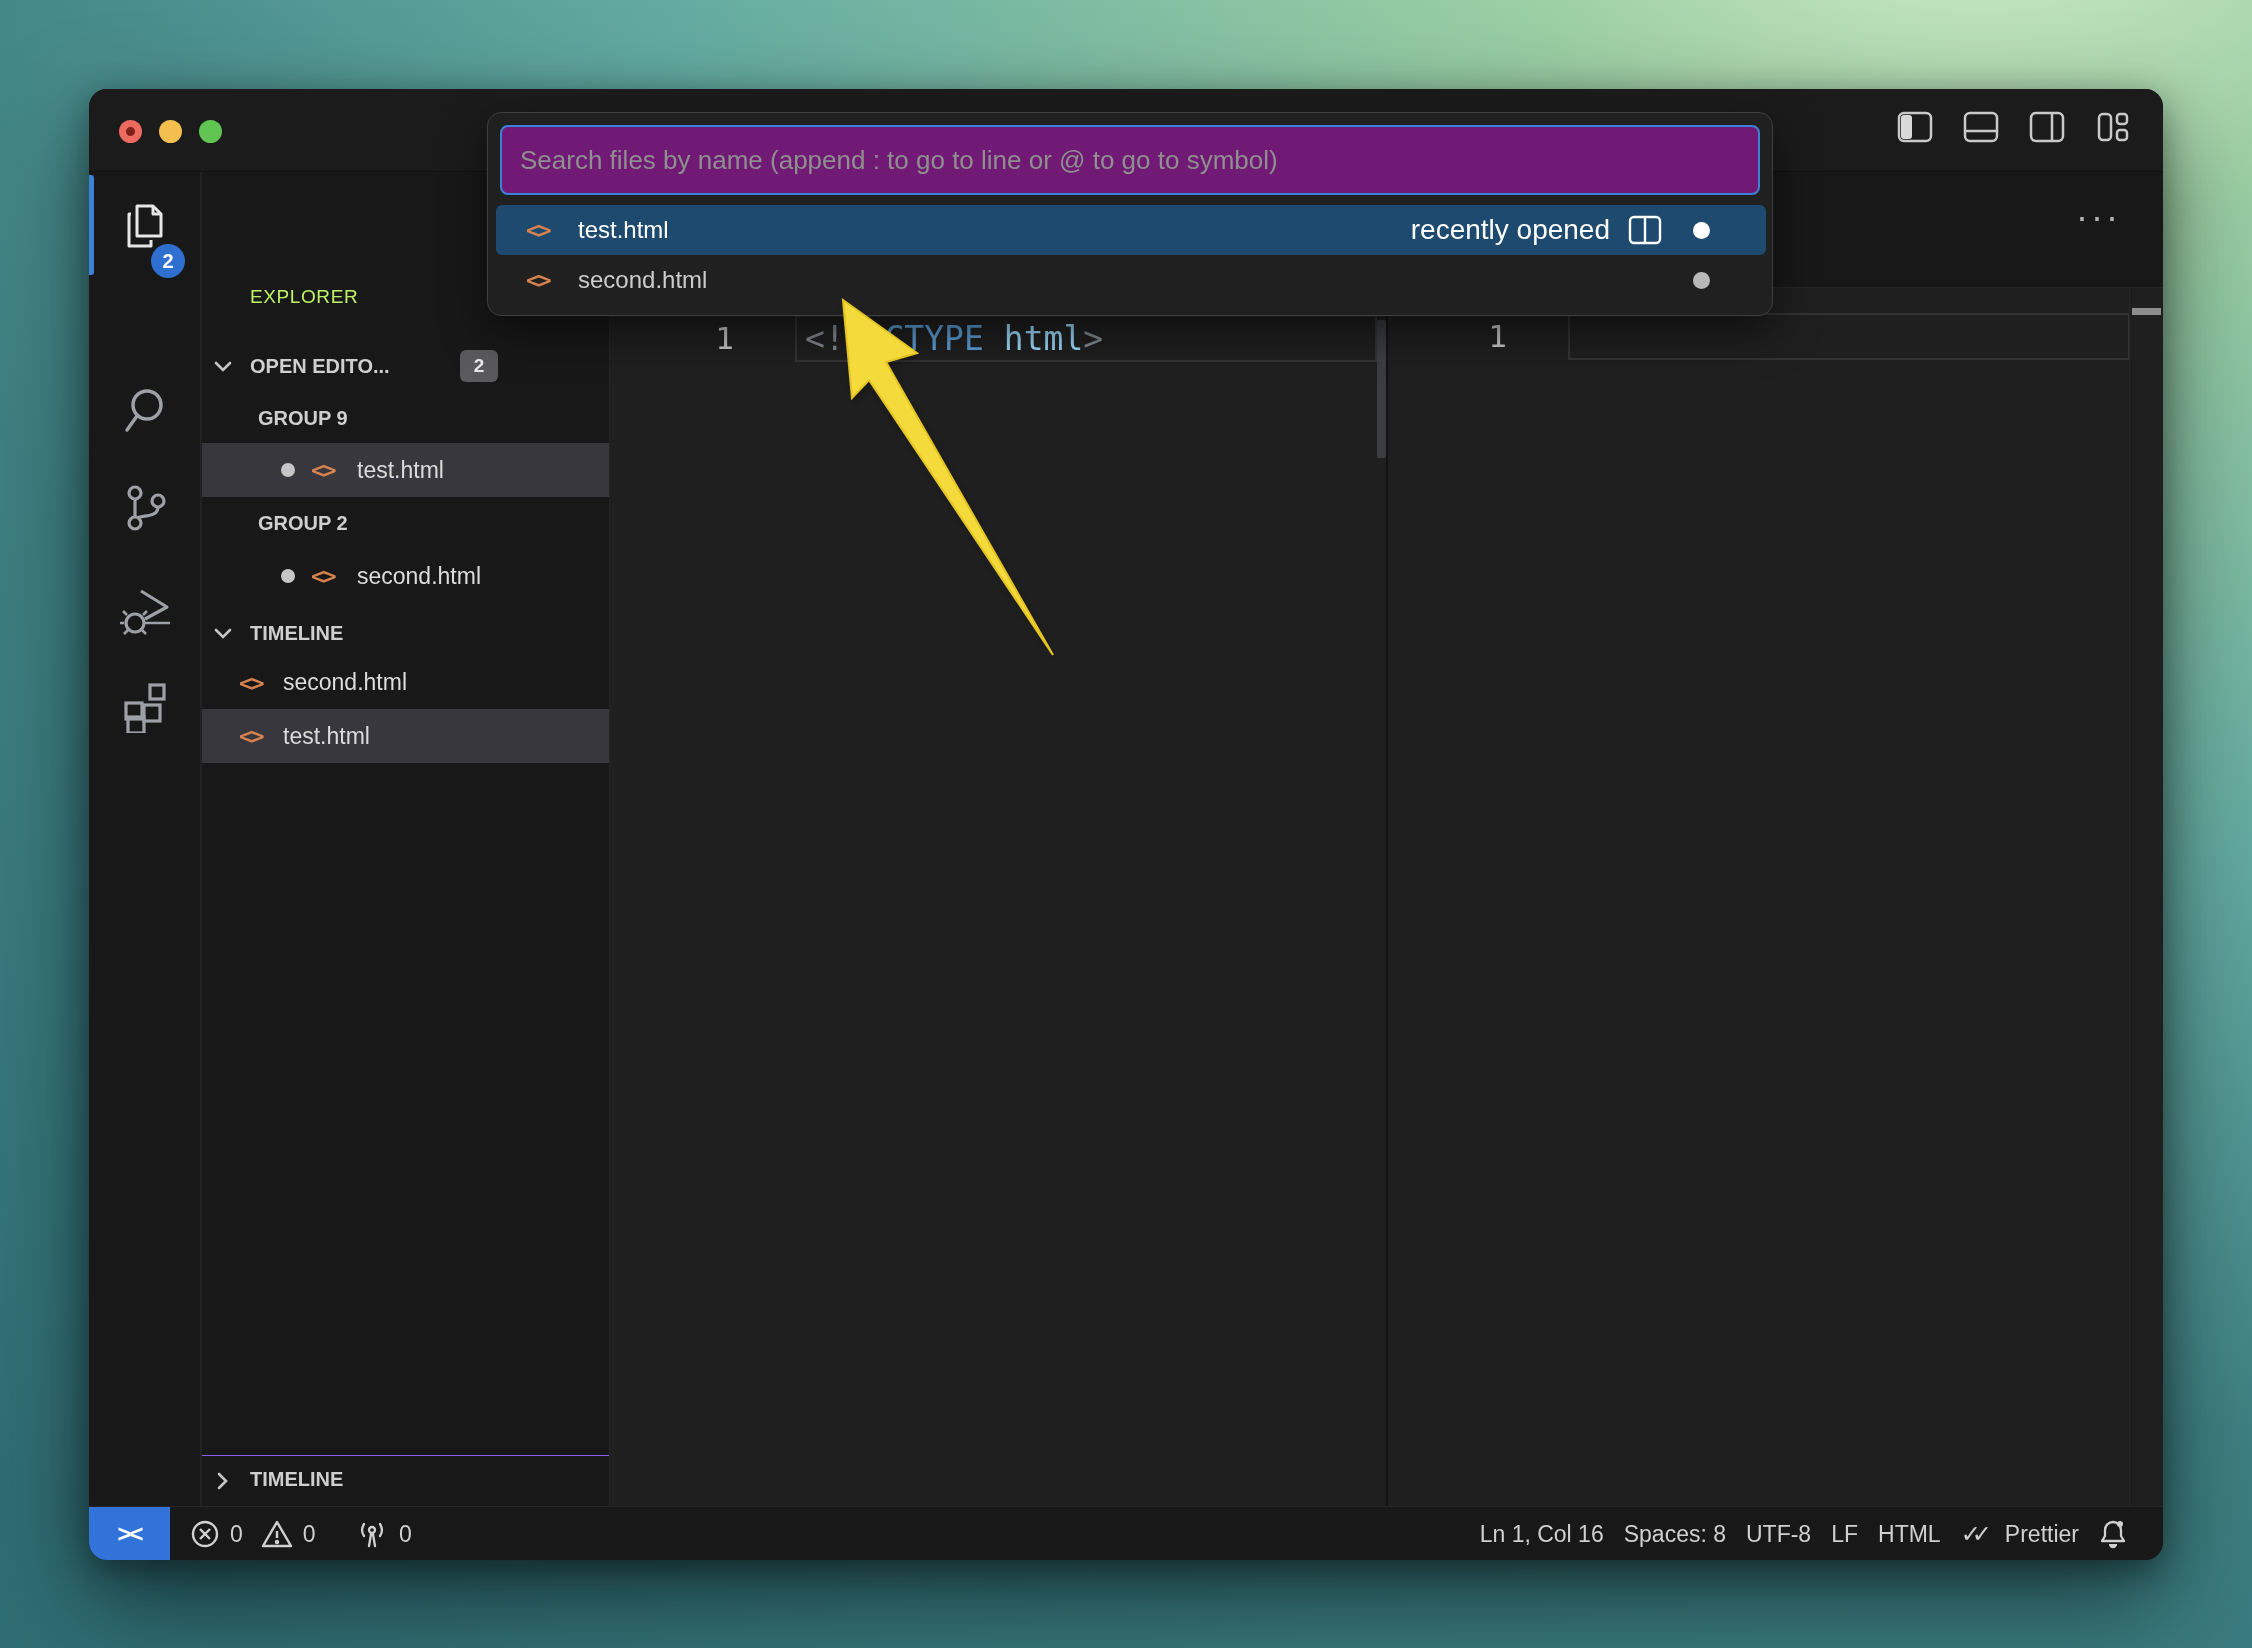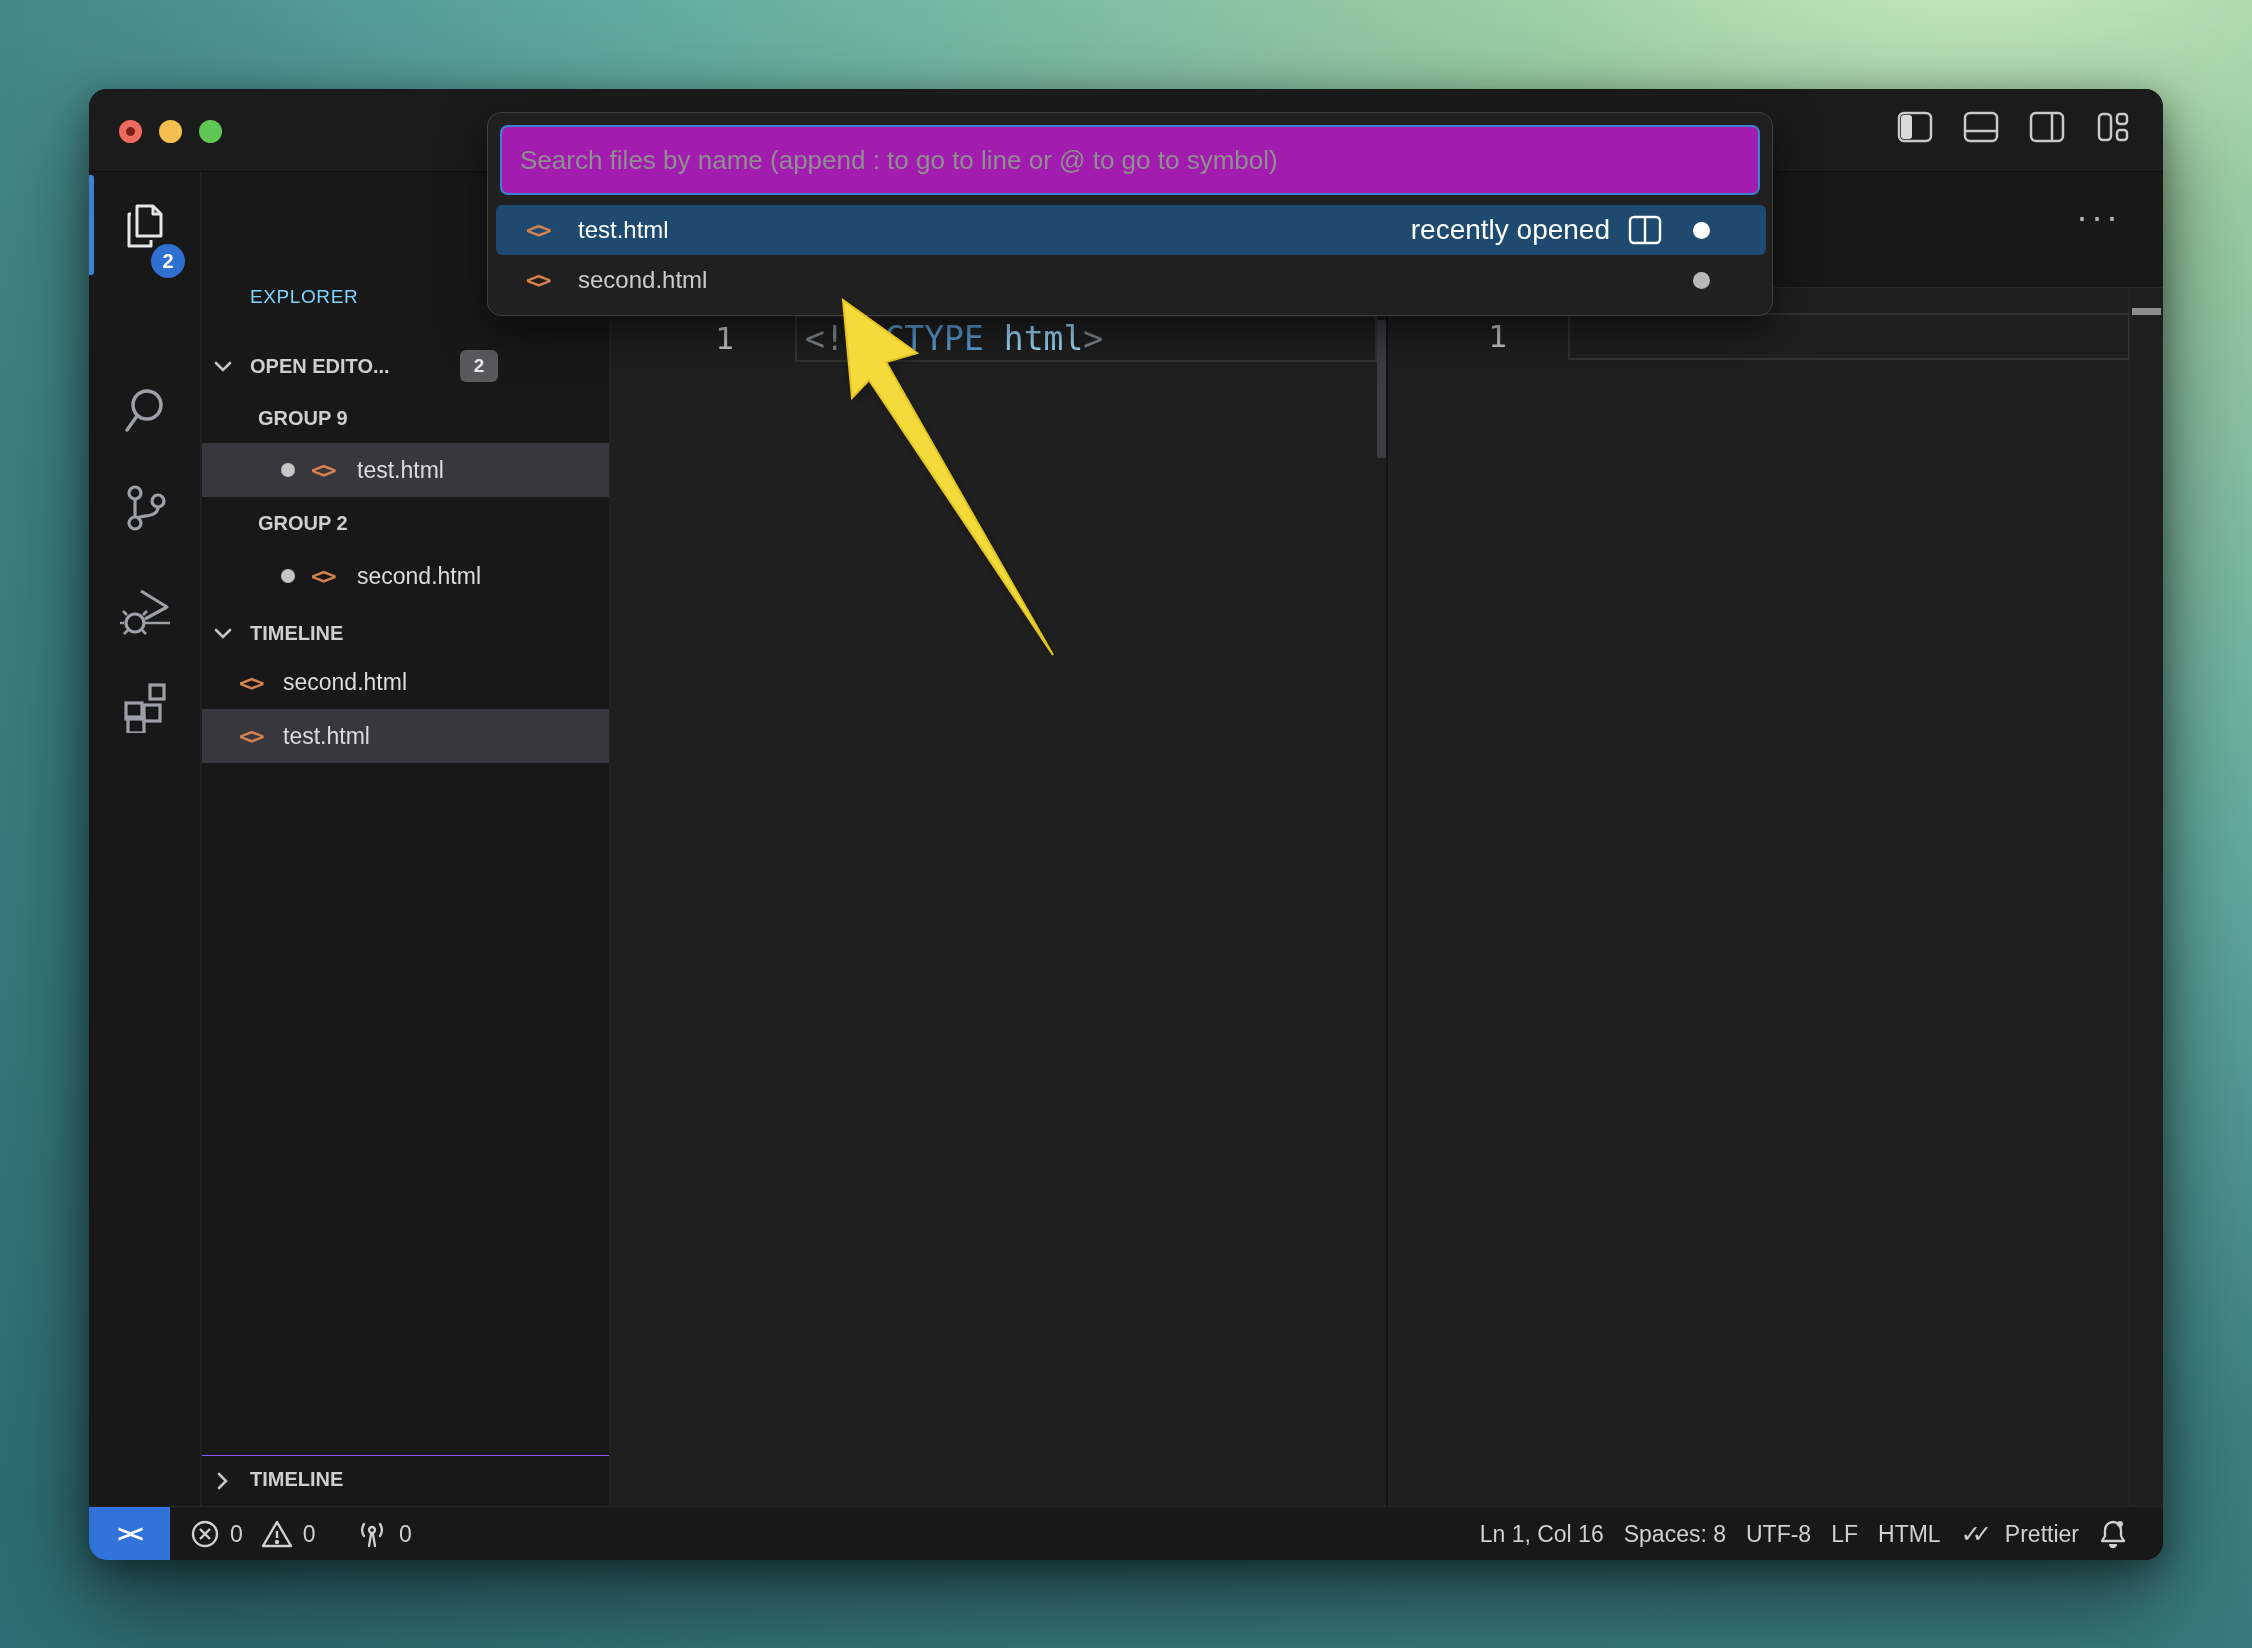--- a/index.html
+++ b/index.html
@@ -21,21 +21,21 @@
   .licon { width:40px; height:40px; display:flex; align-items:center; justify-content:center; }
 
   
   .activitybar { position:absolute; left:0; top:83px; width:112px; bottom:54px; background:#181818; border-right:1px solid #242424; }
   .act-indicator { position:absolute; left:0; top:3px; width:5px; height:100px; background:#3b82d6; border-radius:0 3px 3px 0; }
   .aicon { position:absolute; left:0; width:112px; height:80px; display:flex; align-items:center; justify-content:center; }
   .badge { position:absolute; background:#2f6fd0; color:#fff; border-radius:50%; display:flex; align-items:center; justify-content:center; font-weight:bold; }
 
   
   .sidebar { position:absolute; left:113px; top:83px; width:408px; bottom:54px; background:#181818; border-right:1px solid #242424; color:#cccccc; }
-  .sb-title { position:absolute; left:48px; top:114px; font-size:19px; letter-spacing:.6px; color:#7dd3fc; }
+  .sb-title { position:absolute; left:48px; top:114px; font-size:19px; letter-spacing:.6px; color:#bef264; }
   .sb-row { position:absolute; left:0; width:100%; display:flex; align-items:center; }
   .sb-head { font-weight:bold; font-size:20px; color:#cfcfcf; }
   .sel { background:#37373d; }
   .chev { position:absolute; left:10px; width:22px; height:22px; }
   .grp-label { position:absolute; left:56px; font-weight:bold; font-size:20px; color:#cfcfcf; }
   .dirty-dot { position:absolute; width:14px; height:14px; border-radius:50%; background:#c6c6c6; }
   .code-glyph { font-family:"DejaVu Sans Mono","Liberation Mono",monospace; font-weight:bold; color:#d8824e; font-size:23px; letter-spacing:-2px; }
   .sb-file { font-size:23px; color:#dcdcdc; }
   .oe-badge { position:absolute; left:258px; top:-4px; width:38px; height:32px; background:#5a5a5c; color:#e8e8e8; border-radius:6px; font-size:19px; font-weight:bold; display:flex; align-items:center; justify-content:center; }
   .timeline-row { position:absolute; left:0; right:0; bottom:0; height:51px; border-top:1px solid #8b5cf6; }
@@ -58,21 +58,21 @@
   
   .statusbar { position:absolute; left:0; right:0; bottom:0; height:54px; background:#181818; border-top:1px solid #262626; color:#d0d0d0; font-size:23px; }
   .remote { position:absolute; left:0; top:0; width:81px; height:54px; background:#3273d9; color:#fff; display:flex; align-items:center; justify-content:center; font-weight:bold; font-size:24px; letter-spacing:-2px; }
   .sb-left-item { position:absolute; top:0; height:54px; display:flex; align-items:center; gap:10px; }
   .sb-right { position:absolute; right:36px; top:0; height:54px; display:flex; align-items:center; gap:20px; }
   .status-item { display:flex; align-items:center; gap:8px; }
   .checks { letter-spacing:-9px; margin-right:14px; font-size:24px; }
 
   
   .quickopen { position:absolute; left:398px; top:23px; width:1286px; height:204px; background:#202020; border:1px solid #3f3f41; border-radius:14px; box-shadow:0 16px 44px rgba(0,0,0,.55); z-index:40; }
-  .qo-input { position:absolute; left:12px; top:12px; width:1260px; height:70px; background:#a21caf; border:2px solid #3b82d6; border-radius:8px; color:#cfcfcf; font-size:26px; padding:0 18px; outline:none; font-family:"Liberation Sans","DejaVu Sans",sans-serif; }
+  .qo-input { position:absolute; left:12px; top:12px; width:1260px; height:70px; background:#701a75; border:2px solid #3b82d6; border-radius:8px; color:#cfcfcf; font-size:26px; padding:0 18px; outline:none; font-family:"Liberation Sans","DejaVu Sans",sans-serif; }
   .qo-input::placeholder { color:#8f8f8f; }
   .qo-row { position:absolute; left:8px; width:1270px; height:50px; border-radius:6px; display:flex; align-items:center; color:#cccccc; }
   .qo-row.selected { background:#1d4a6e; color:#ffffff; }
   .qo-name { font-size:24px; margin-left:82px; }
   .qo-row .code-glyph { position:absolute; left:30px; }
   .qo-meta { position:absolute; right:156px; font-size:28px; color:#fff; }
   .qo-split { position:absolute; right:104px; width:34px; height:30px; }
   .qo-dot { position:absolute; right:56px; width:17px; height:17px; border-radius:50%; background:#fff; }
   .qo-dot.grey { background:#b9b9b9; }
 

